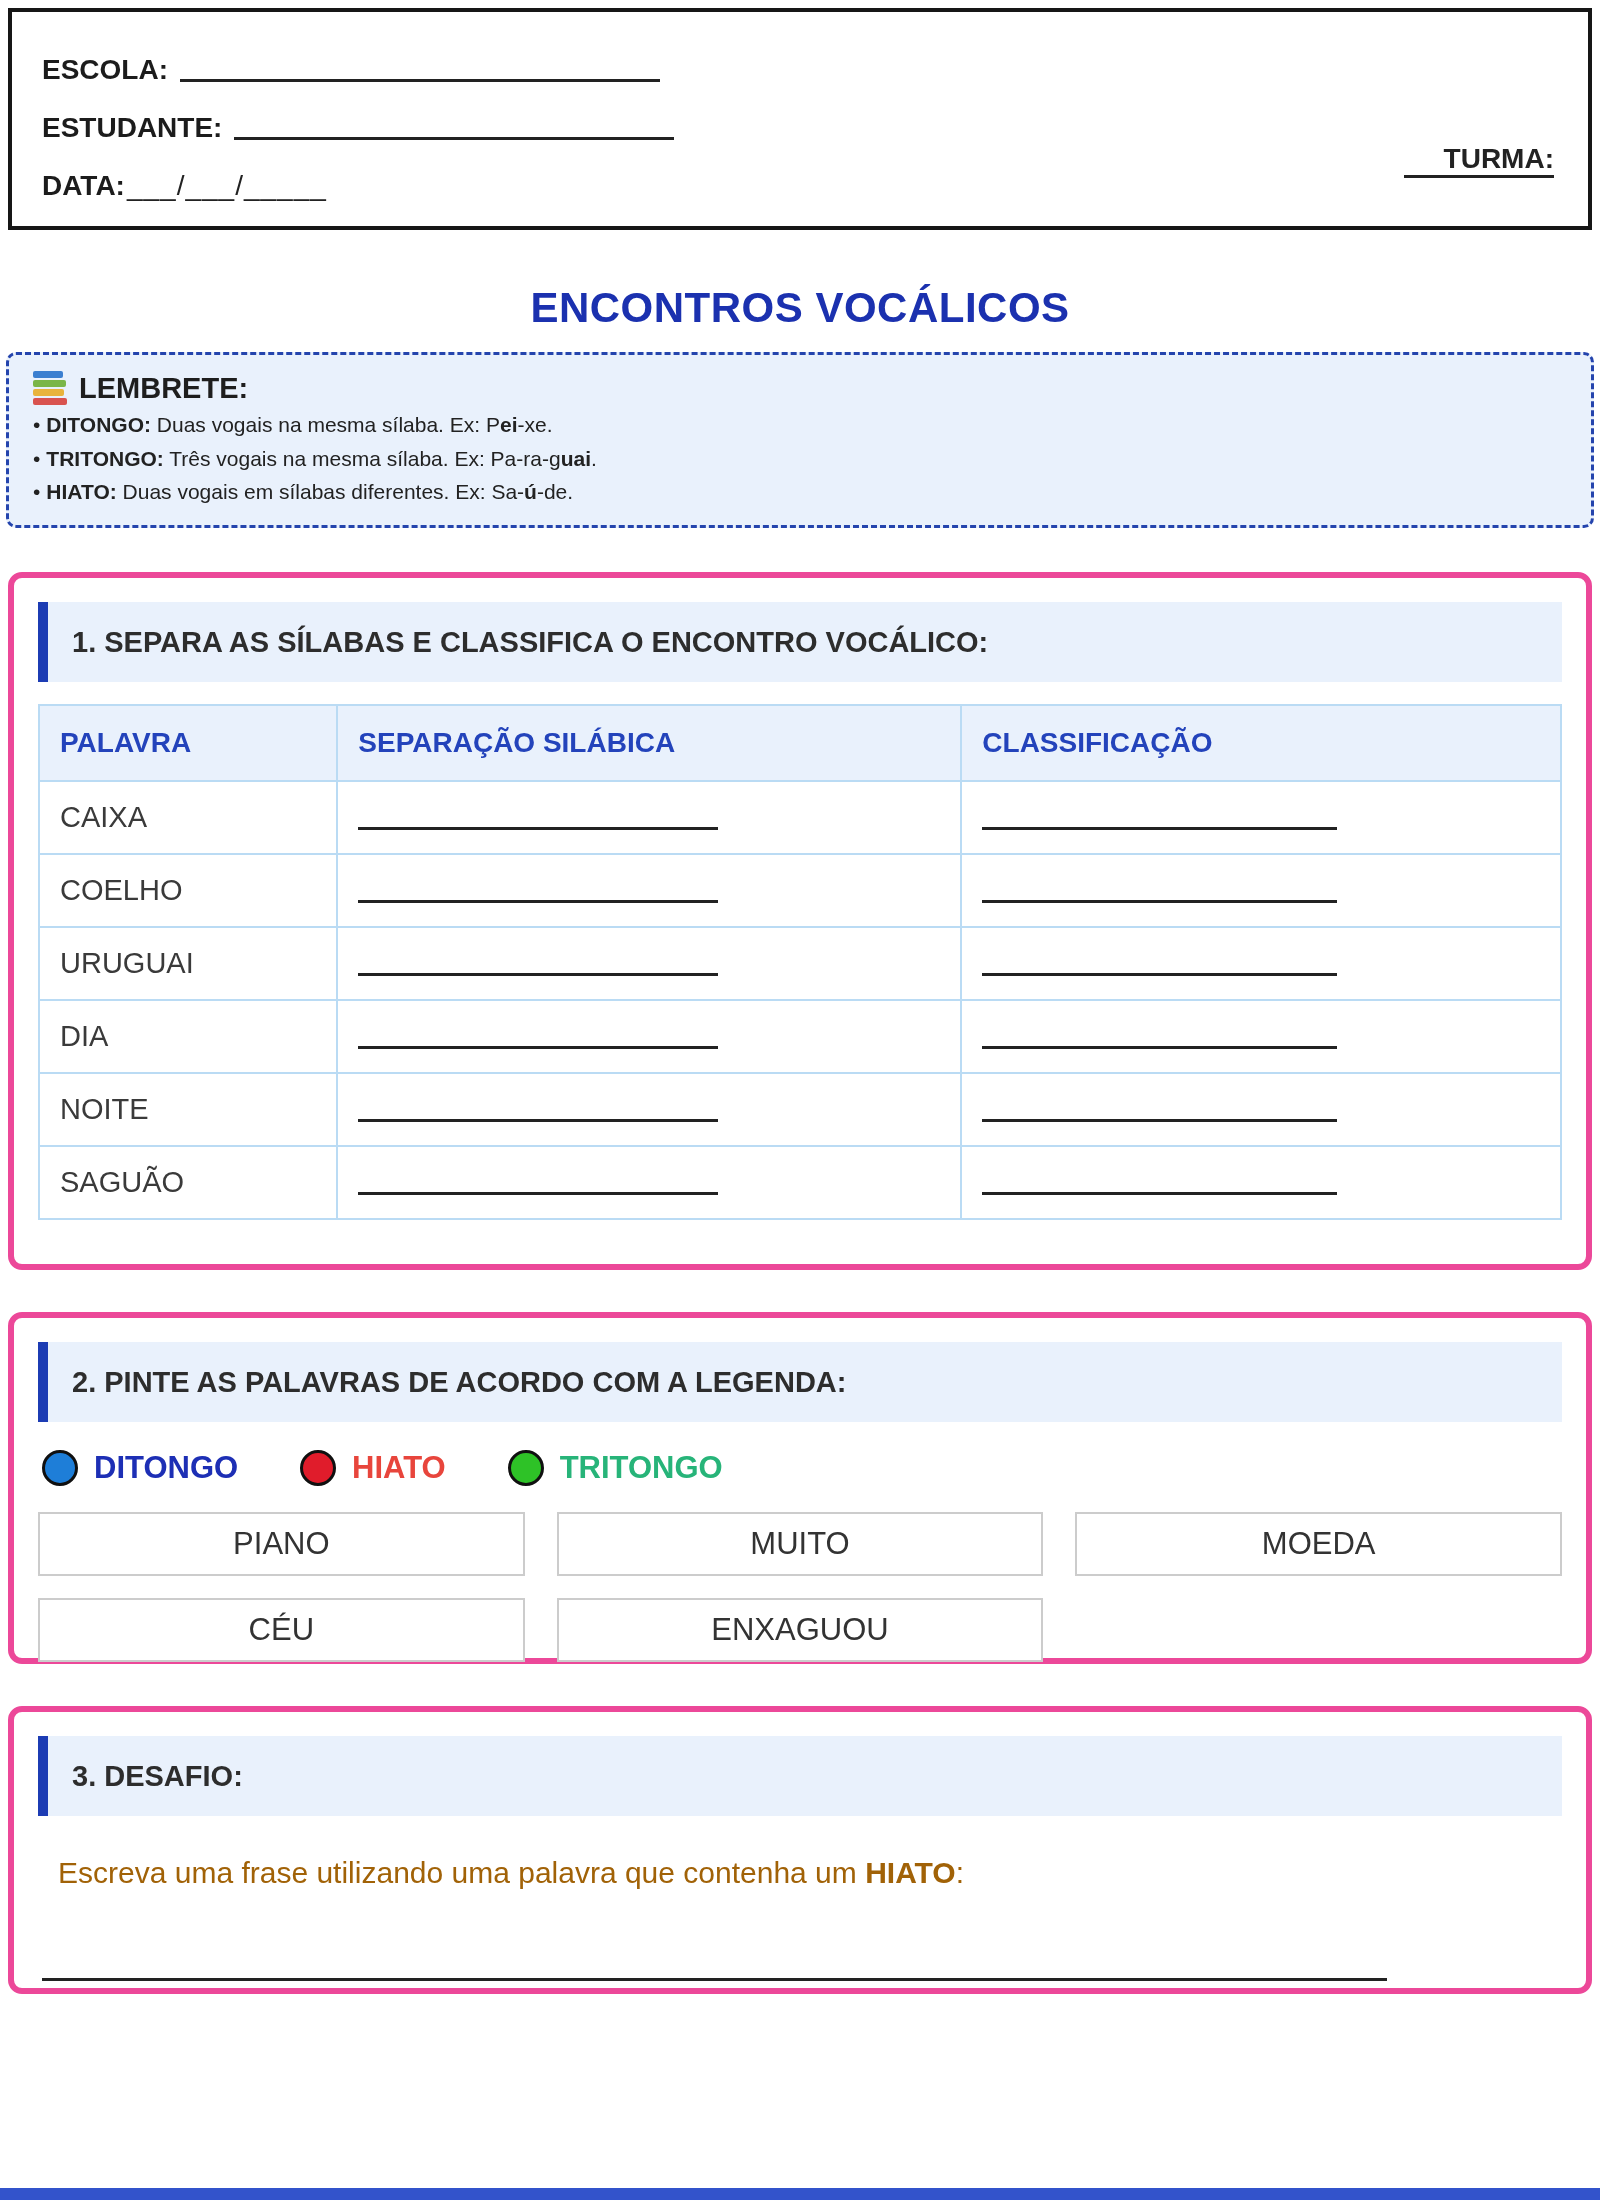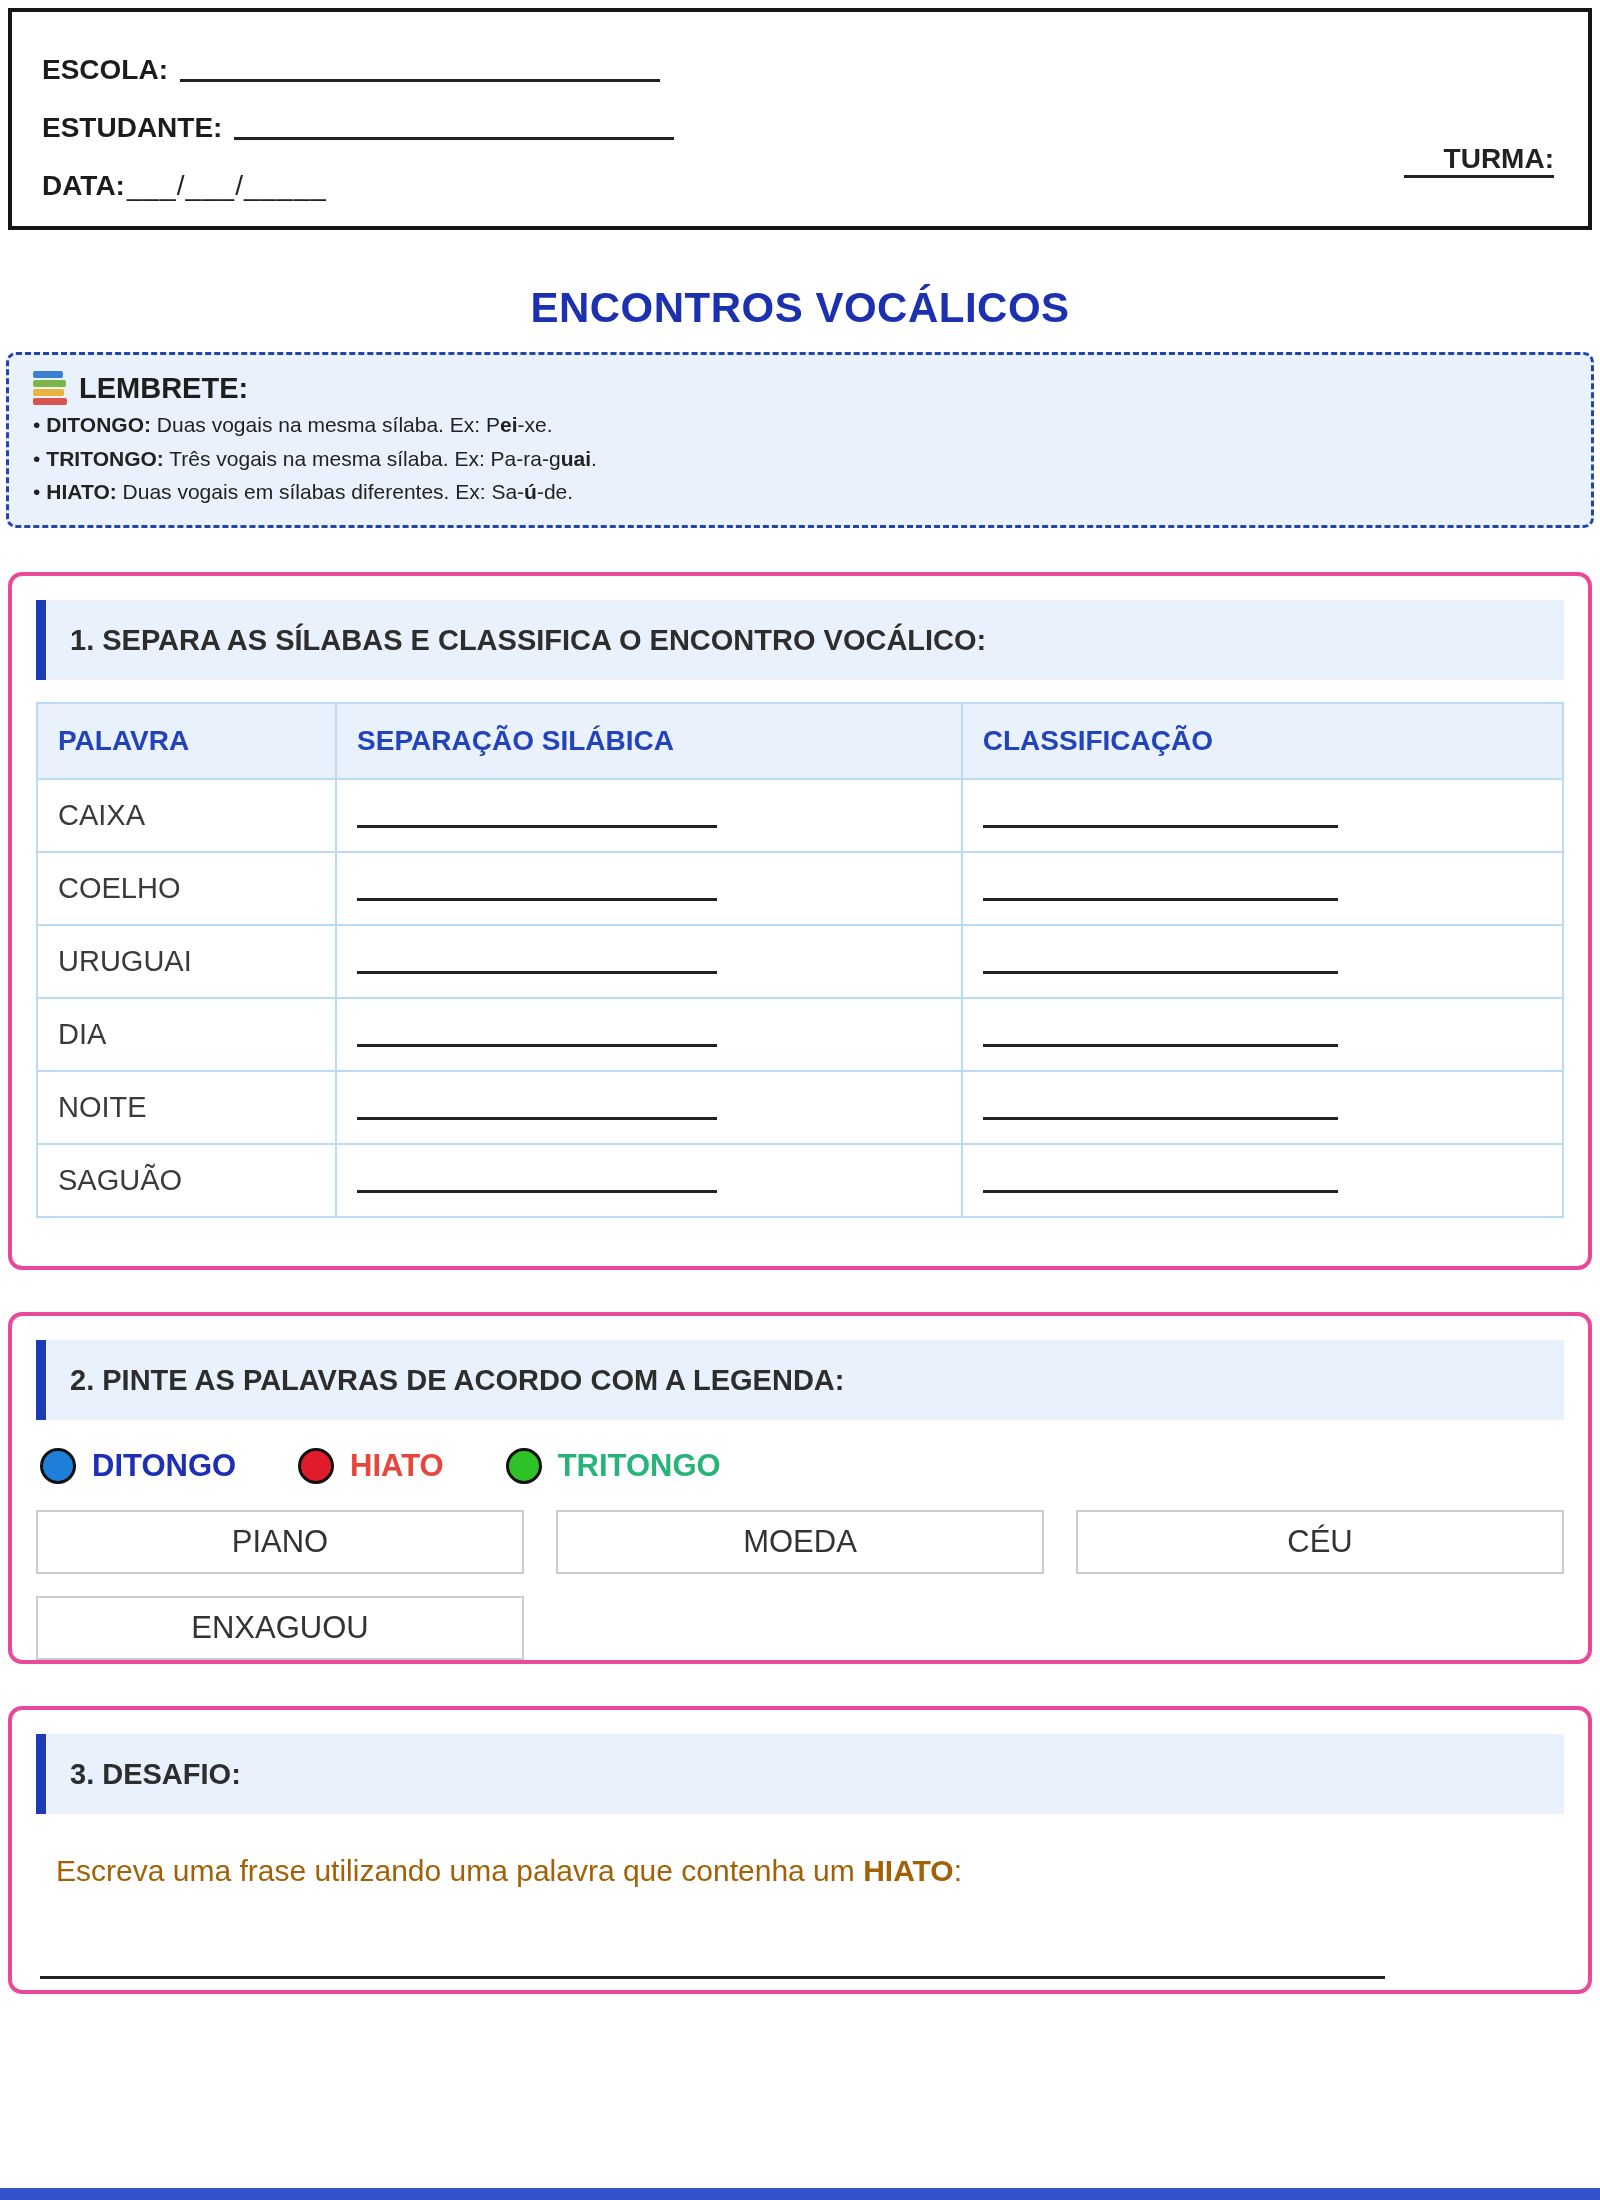--- a/index.html
+++ b/index.html
@@ -44,21 +44,21 @@
   .books-icon { display:inline-flex; flex-direction:column; gap:2px; }
   .books-icon i { display:block; height:7px; border-radius:2px; }
   .books-icon i:nth-child(1){ width:30px; background:#3b7fd0; }
   .books-icon i:nth-child(2){ width:33px; background:#7ab648; }
   .books-icon i:nth-child(3){ width:31px; background:#e8b43d; }
   .books-icon i:nth-child(4){ width:34px; background:#d9534f; }
 
   
   .card {
     position:absolute; left:8px; width:1584px;
-    border:4px solid #ec4899; border-radius:14px; background:#fff; padding:24px;
+    border:6px solid #ec4899; border-radius:14px; background:#fff; padding:24px;
   }
   .card1 { top:572px; height:698px; }
   .card2 { top:1312px; height:352px; }
   .card3 { top:1706px; height:288px; }
 
   .sec-header {
     background:#e9f1fc; border-left:10px solid #1c3cb4; height:80px;
     display:flex; align-items:center; padding:0 24px;
     font-size:29px; font-weight:bold; color:#2d2d2d;
   }
@@ -210,20 +210,21 @@
         <span class="dot dot-red"></span>
         <span class="t-red">HIATO</span>
       </div>
       <div class="legend-item">
         <span class="dot dot-green"></span>
         <span class="t-green">TRITONGO</span>
       </div>
     </div>
     <div class="words">
       <div class="word-box">PIANO</div>
+      <div class="word-box">MUITO</div>
       <div class="word-box">MOEDA</div>
       <div class="word-box">CÉU</div>
       <div class="word-box">ENXAGUOU</div>
     </div>
   </div>
 
   <div class="card card3">
     <div class="sec-header">3. DESAFIO:</div>
     <p class="challenge-text">
       <span>Escreva uma frase utilizando uma palavra que contenha um </span><span class="b">HIATO</span><span>:</span>

